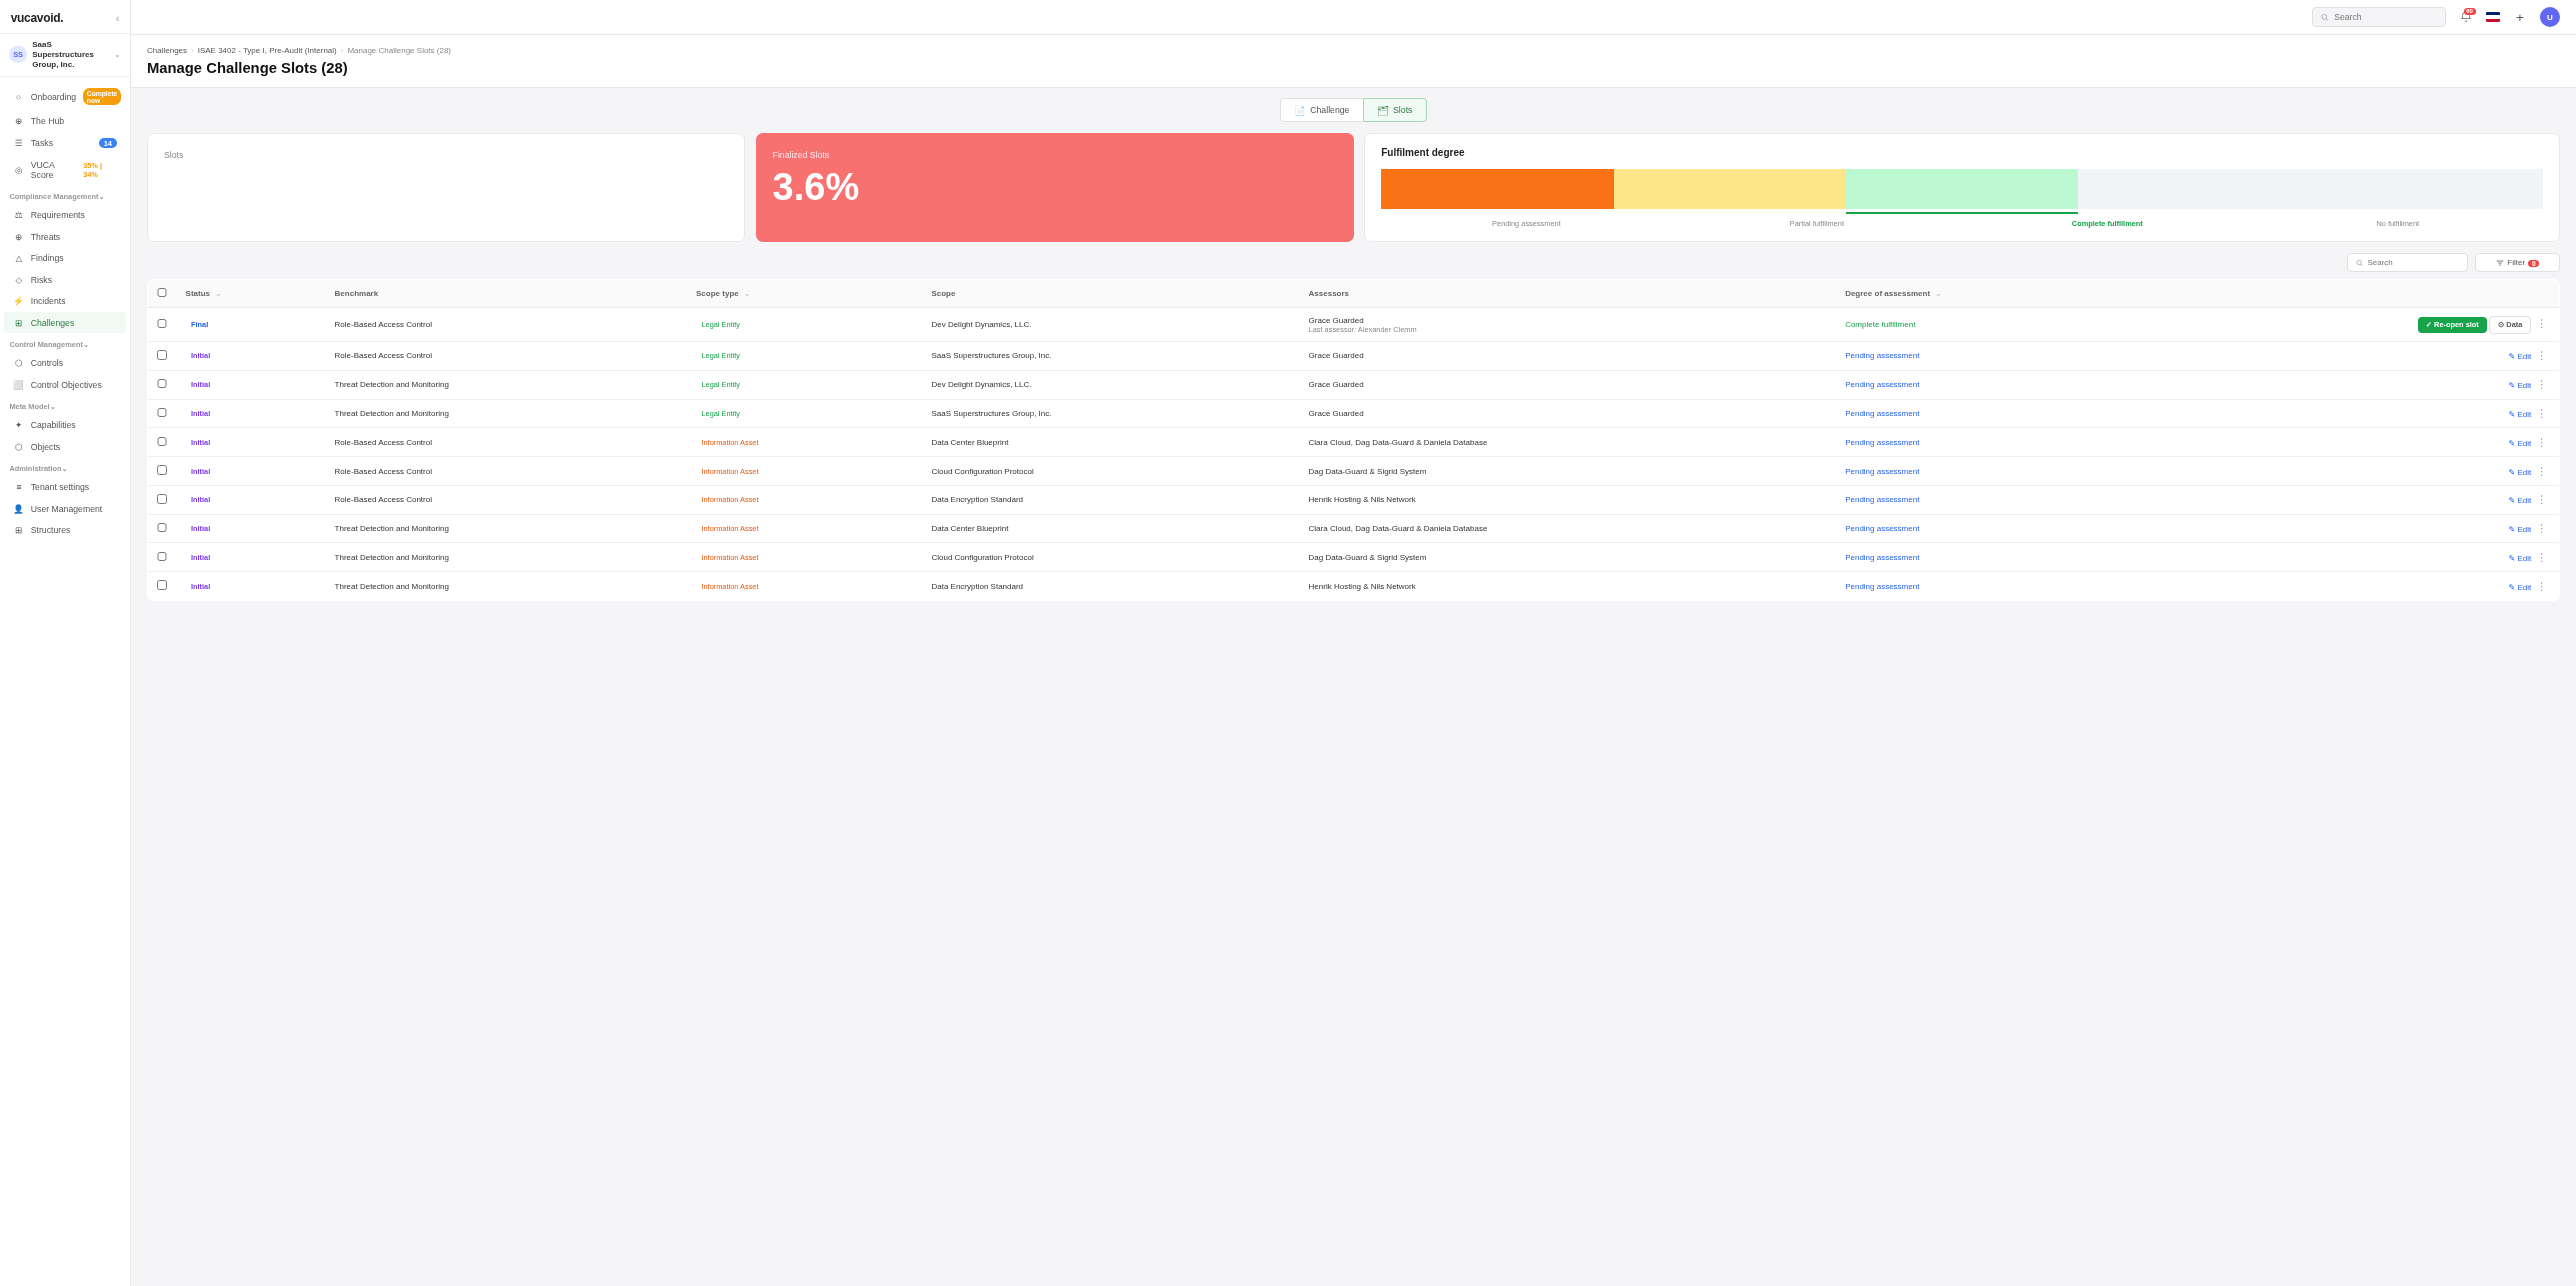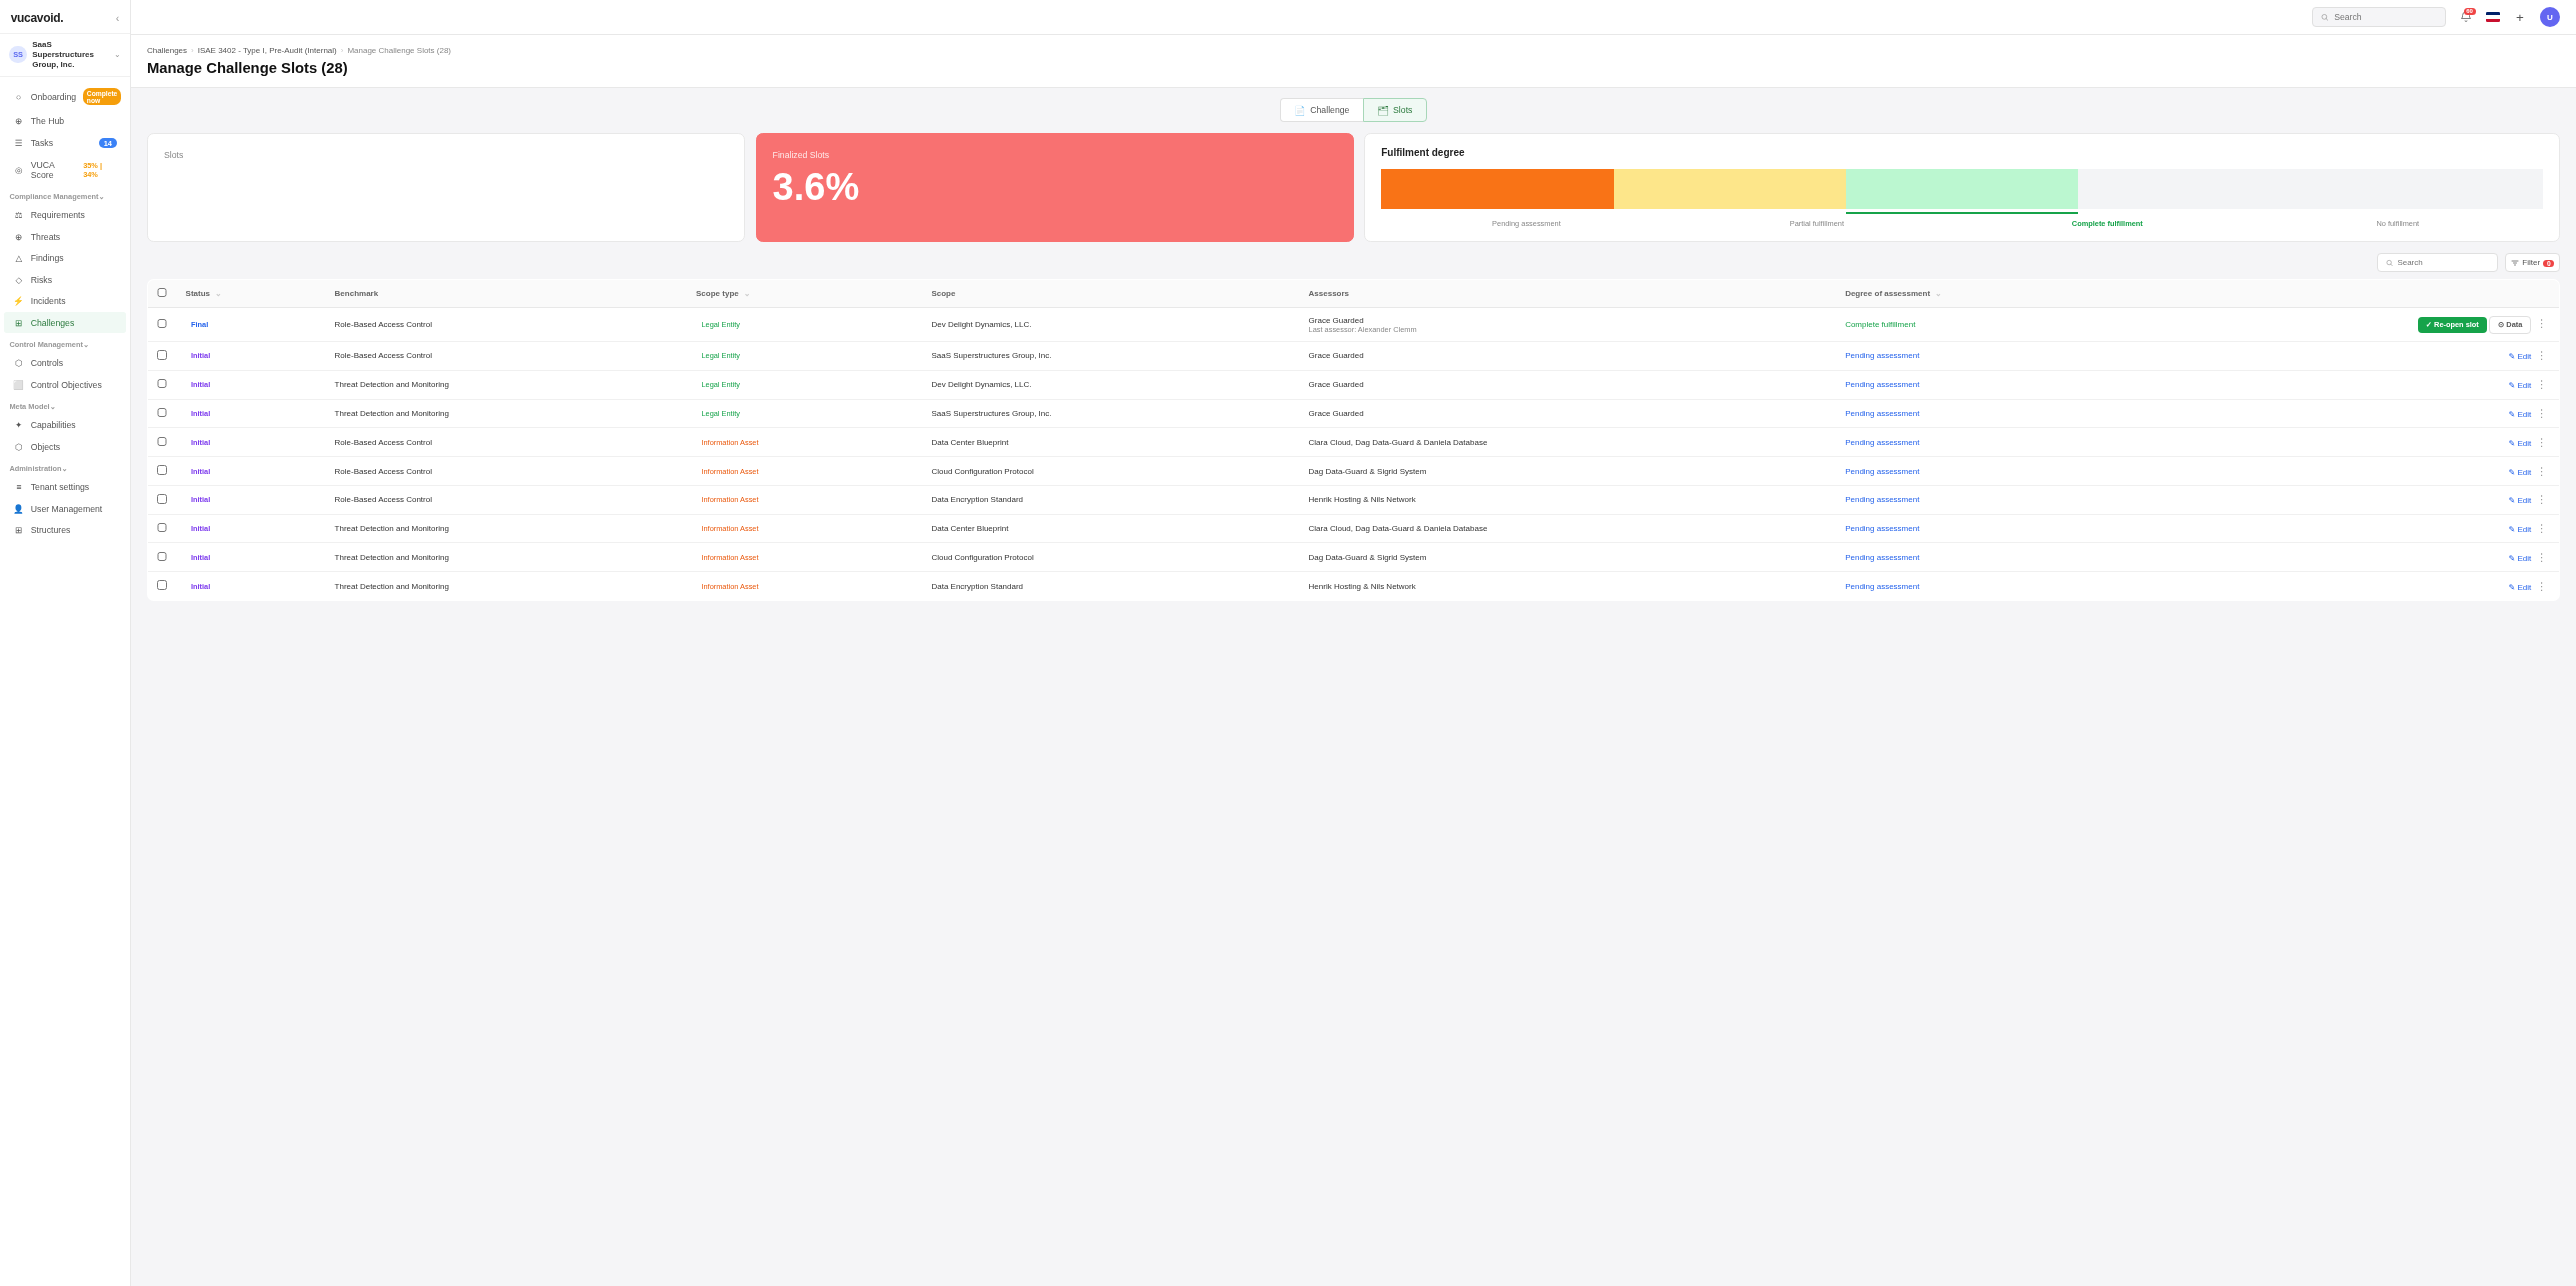--- a/index.html
+++ b/index.html
@@ -68,21 +68,21 @@
     .fulfillment-bar-area { display: flex; align-items: center; gap: 0; }
     .fulfillment-block { height: 40px; }
     .fulfillment-labels { display: flex; justify-content: space-between; margin-top: 5.4px; font-size: 7.4px; color: #888; }
     .fulfillment-label-item { text-align: center; flex: 1; }
 
     
     .table-section { padding: 0 16px 16px; }
     .table-toolbar { display: flex; align-items: center; justify-content: flex-end; gap: 6.7px; margin-bottom: 6.7px; }
     .table-search { display: flex; align-items: center; gap: 4px; background: #fff; border: 0.7px solid #e0e0e0; border-radius: 4px; padding: 4px 8px; width: 121px; }
     .table-search input { border: none; background: transparent; outline: none; font-size: 8px; color: #555; width: 100%; }
-    .filter-btn { display: flex; align-items: flex-end; gap: 3.4px; background: #fff; border: 0.7px solid #e0e0e0; border-radius: 4px; padding: 4px 5px; cursor: pointer; font-size: 8px; color: #555; }
+    .filter-btn { display: flex; align-items: flex-end; gap: 3.4px; background: #fff; border: 0.7px solid #e0e0e0; border-radius: 4px; padding: 4px 20px; cursor: pointer; font-size: 8px; color: #555; }
     .filter-badge { background: #ef4444; color: #fff; border-radius: 5.4px; padding: 0 3.4px; font-size: 6.7px; font-weight: 700; }
 
     
     .data-table { width: 100%; background: #fff; border-radius: 6.7px; border: 0.7px solid #e8e8e8; border-collapse: collapse; overflow: hidden; }
     .data-table thead tr { background: #fafafa; border-bottom: 1.3px solid #e8e8e8; }
     .data-table th { padding: 8px 9.4px; text-align: left; font-size: 8px; font-weight: 600; color: #666; white-space: nowrap; }
     .data-table th .sort-icon { color: #ccc; margin-left: 2.7px; }
     .data-table td { padding: 7.4px 9.4px; border-bottom: 0.7px solid #f0f0f0; font-size: 8px; color: #333; vertical-align: middle; }
     .data-table tbody tr:last-child td { border-bottom: none; }
 

